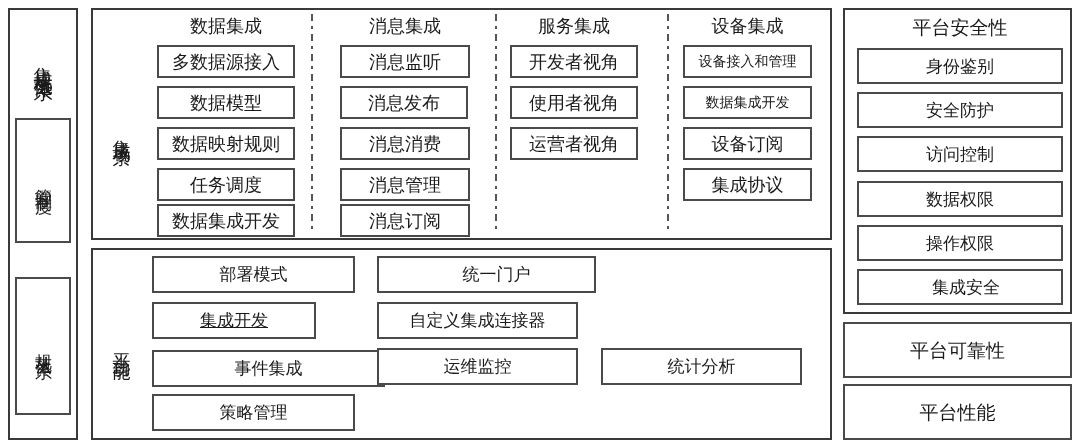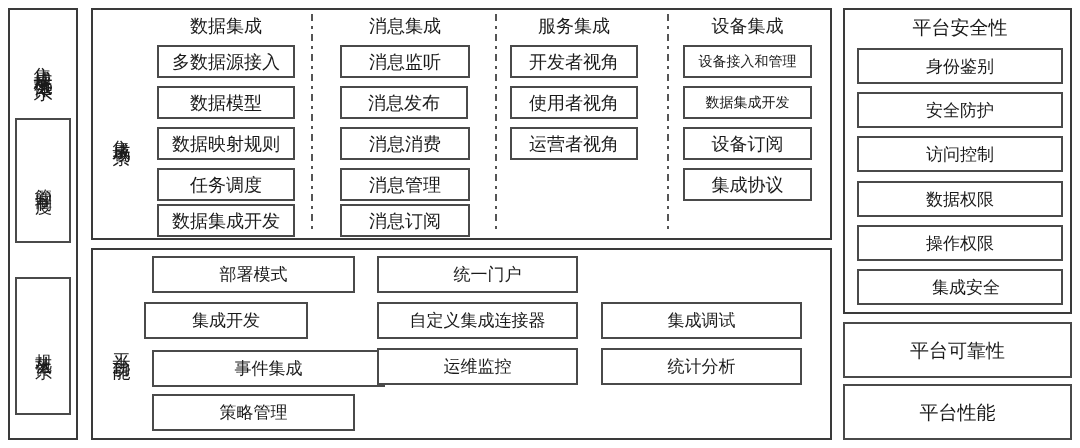--- a/index.html
+++ b/index.html
@@ -120,29 +120,28 @@
   <div class="box t14" style="left:683px; top:86px; width:129px; height:33px;">数据集成开发</div>
   <div class="box t15" style="left:683px; top:127px; width:129px; height:33px;">设备订阅</div>
   <div class="box t15" style="left:683px; top:168px; width:129px; height:33px;">集成协议</div>
 
   <div class="panel" style="left:91px; top:248px; width:741px; height:192px;">
   </div>
 
   <div class="vtext t18" style="left:98px; top:280px; width:46px; height:130px;">平台功能</div>
 
   <div class="box t17" style="left:152px; top:256px; width:203px; height:37px;">部署模式</div>
-  <div class="box t17" style="left:144px; top:302px; width:164px; height:37px;">集成开发</div>
+  <div class="box t17" style="left:152px; top:302px; width:164px; height:37px;text-decoration:underline;">集成开发</div>
   <div class="box t17" style="left:152px; top:350px; width:233px; height:37px;text-align:center;">事件集成</div>
   <div class="box t17" style="left:152px; top:394px; width:203px; height:37px;">策略管理</div>
 
-  <div class="box t17" style="left:377px; top:256px; width:201px; height:37px;padding-left:20px;">统一门户</div>
+  <div class="box t17" style="left:377px; top:256px; width:219px; height:37px;padding-left:20px;">统一门户</div>
   <div class="box t17" style="left:377px; top:302px; width:201px; height:37px;">自定义集成连接器</div>
   <div class="box t17" style="left:377px; top:348px; width:201px; height:37px;">运维监控</div>
 
-  <div class="box t17" style="left:601px; top:302px; width:201px; height:37px;">集成调试</div>
   <div class="box t17" style="left:601px; top:348px; width:201px; height:37px;">统计分析</div>
 
   <div class="panel" style="left:843px; top:8px; width:229px; height:306px;">
   </div>
   <div class="label t19" style="left:857px; top:12px; width:206px; height:32px;">平台安全性</div>
 
   <div class="box t17" style="left:857px; top:48px; width:206px; height:36px;">身份鉴别</div>
   <div class="box t17" style="left:857px; top:92px; width:206px; height:36px;">安全防护</div>
   <div class="box t17" style="left:857px; top:136px; width:206px; height:36px;">访问控制</div>
   <div class="box t17" style="left:857px; top:181px; width:206px; height:36px;">数据权限</div>

